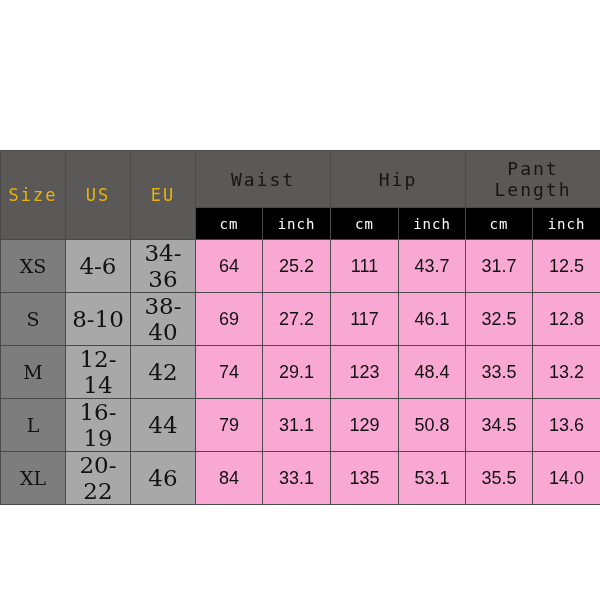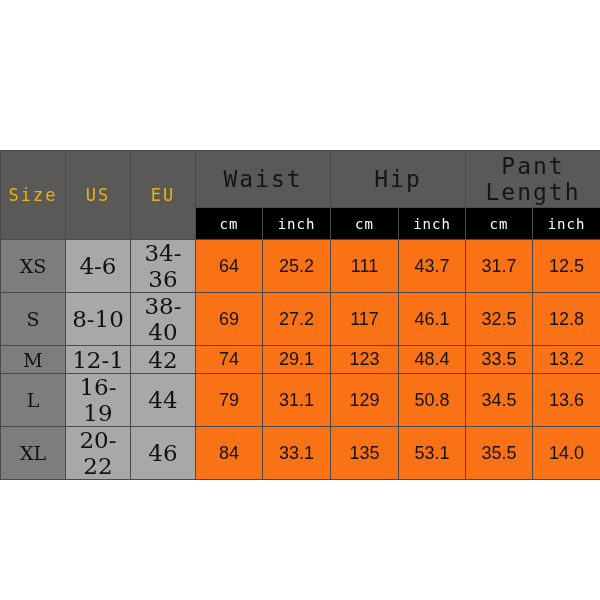--- a/index.html
+++ b/index.html
@@ -36,21 +36,21 @@
     vertical-align: middle;
     font-weight: normal;
   }
 
   
   .hdr-top {
     height: 56px;
     background: #5a5958;
     color: #161616;
     font-family: "DejaVu Sans Mono", "Liberation Mono", monospace;
-    font-size: 23px;
+    font-size: 18px;
     letter-spacing: 2px;
   }
   .hdr-span {
     height: 87px;
     background: #5a5958;
     color: #eab308;
     font-family: "DejaVu Sans Mono", "Liberation Mono", monospace;
     font-size: 17px;
     letter-spacing: 2px;
   }
@@ -79,21 +79,21 @@
   }
   td.c-alt {
     background: #a8a8a8;
     color: #121212;
     font-family: "DejaVu Serif", "Liberation Serif", serif;
     font-size: 23px;
     font-weight: bold;
     letter-spacing: 0px;
   }
   td.c-num {
-    background: #f97316;
+    background: #f9a8d4;
     color: #121212;
     font-family: "Liberation Sans", sans-serif;
     font-size: 18px;
     font-weight: bold;
   }
 </style>
 </head>
 <body>
 
 <div id="chart-wrap">
@@ -145,21 +145,21 @@
         <td class="c-alt">38-40</td>
         <td class="c-num">69</td>
         <td class="c-num">27.2</td>
         <td class="c-num">117</td>
         <td class="c-num">46.1</td>
         <td class="c-num">32.5</td>
         <td class="c-num">12.8</td>
       </tr>
       <tr>
         <td class="c-size">M</td>
-        <td class="c-alt">12-1</td>
+        <td class="c-alt">12-14</td>
         <td class="c-alt">42</td>
         <td class="c-num">74</td>
         <td class="c-num">29.1</td>
         <td class="c-num">123</td>
         <td class="c-num">48.4</td>
         <td class="c-num">33.5</td>
         <td class="c-num">13.2</td>
       </tr>
       <tr>
         <td class="c-size">L</td>

